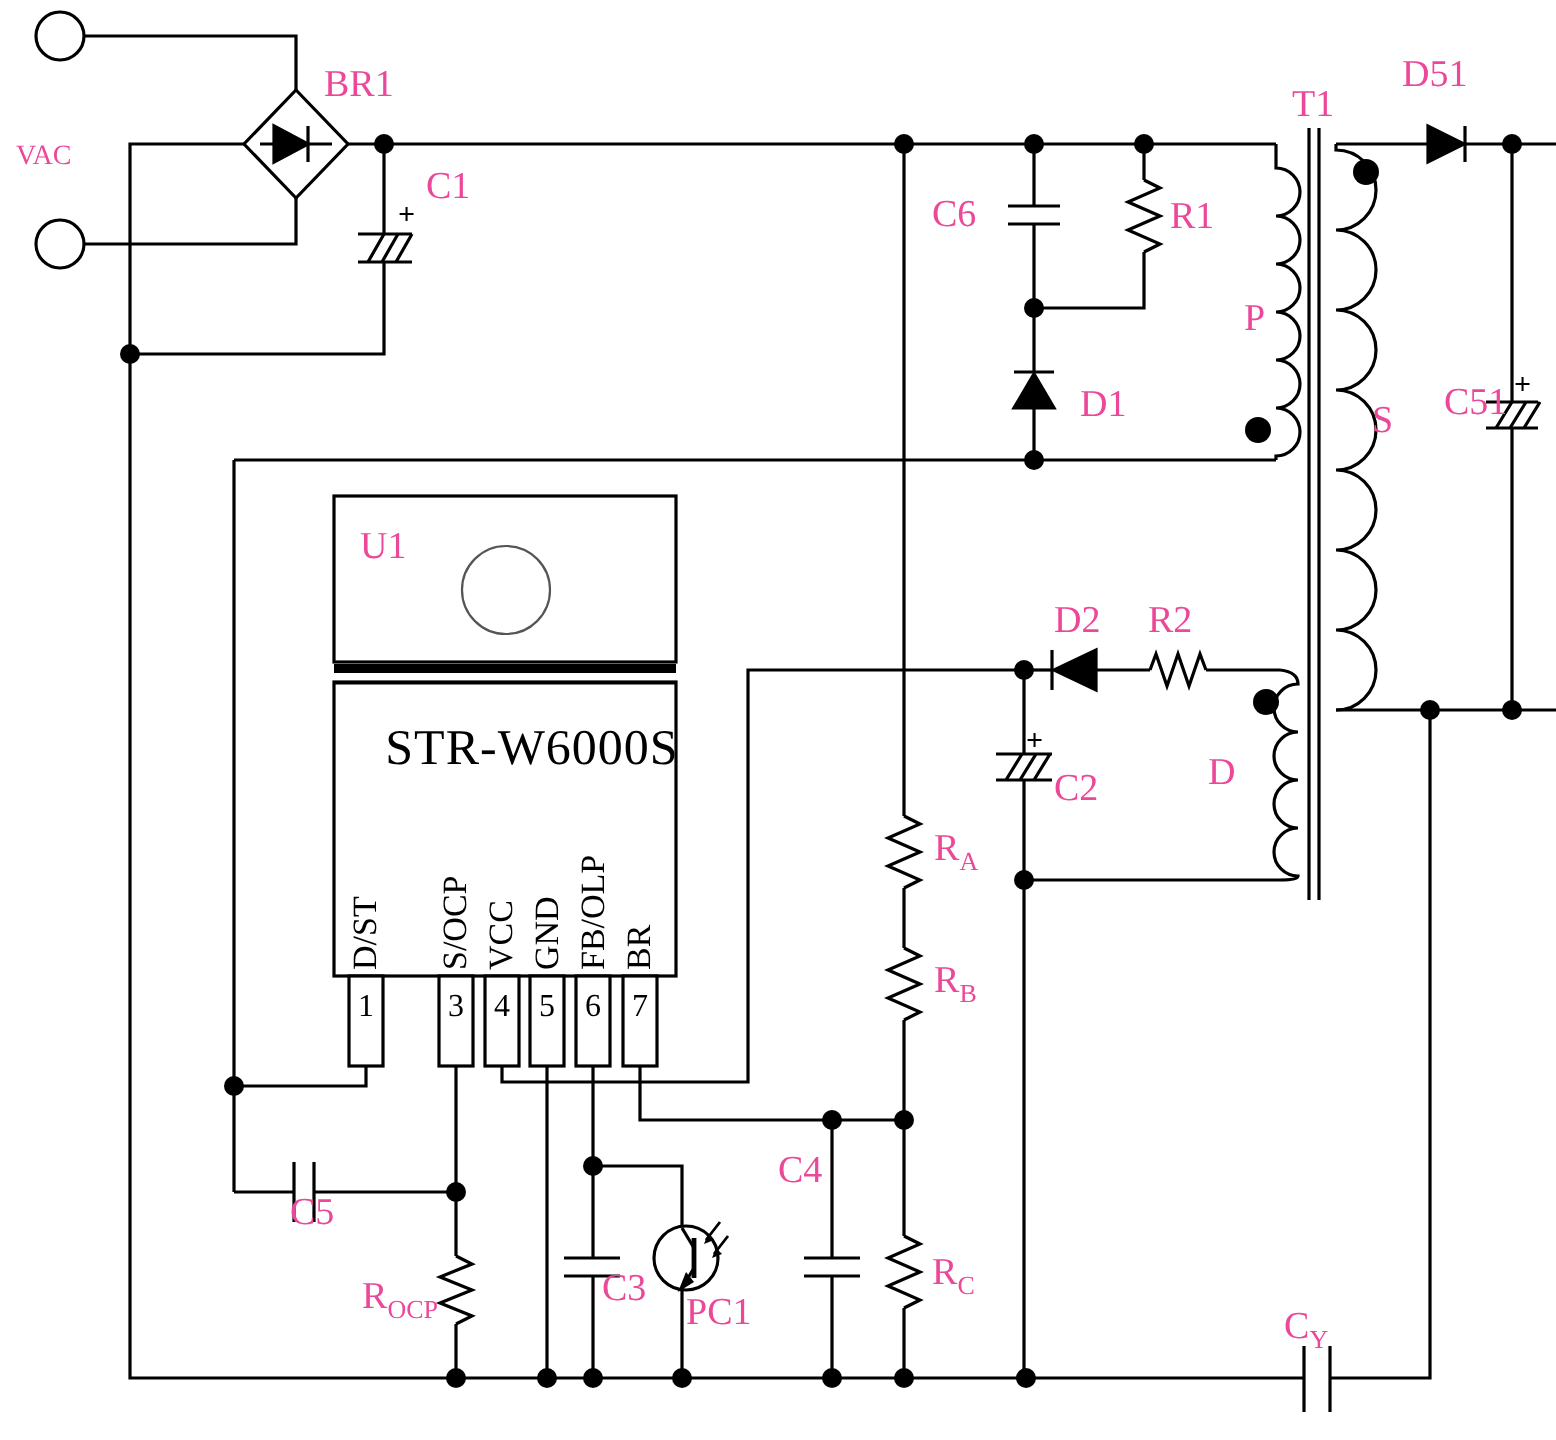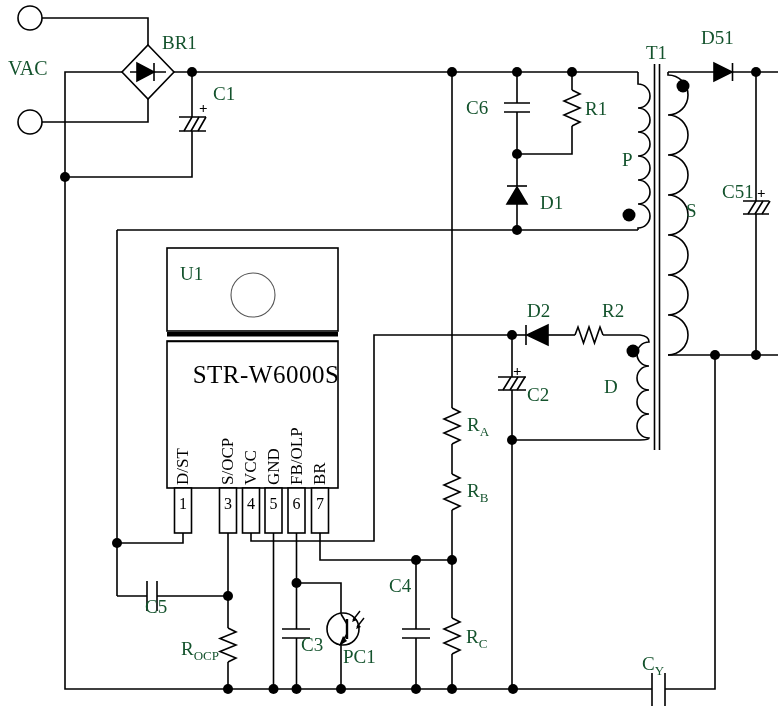--- a/index.html
+++ b/index.html
@@ -1,19 +1,19 @@
 <!DOCTYPE html>
 <html><head>
 <meta charset="utf-8">
 <style>
   html,body{margin:0;padding:0;background:#fff;}
   #stage{position:relative;width:778px;height:720px;background:#fff;overflow:hidden;
          font-family:"Liberation Serif",serif;color:#000;}
   #stage svg{position:absolute;left:0;top:0;}
-  .lbl{position:absolute;font-size:19px;line-height:1.05;white-space:nowrap;color:#14532d;}
+  .lbl{position:absolute;font-size:19px;line-height:1.05;white-space:nowrap;color:#ec4899;}
   .lbl sub{font-size:13px;line-height:0;}
   .plus{position:absolute;font-size:15px;font-weight:bold;line-height:1;}
   .partno{position:absolute;left:167px;top:361px;width:198px;text-align:center;
           font-size:25px;letter-spacing:0.5px;}
   .pinlabel{position:absolute;font-size:17px;line-height:18px;white-space:nowrap;
             transform-origin:0 0;transform:rotate(-90deg);}
   .pinnum{position:absolute;width:17px;text-align:center;font-size:16px;line-height:1;}
 </style>
 </head>
 <body>
@@ -183,34 +183,34 @@
           <circle cx="273.5" cy="689" r="5"></circle>
       <circle cx="296.5" cy="689" r="5"></circle>
           <circle cx="341" cy="689" r="5"></circle>
       <circle cx="416" cy="689" r="5"></circle>
           <circle cx="452" cy="689" r="5"></circle>
       <circle cx="513" cy="689" r="5"></circle>
     </g>
   </g>
 </svg>
 
-<div class="lbl" style="left:8px;top:58px;font-size:20px">VAC</div>
+<div class="lbl" style="left:8px;top:72px;font-size:14px">VAC</div>
 <div class="lbl" style="left:162px;top:33px">BR1</div>
 <div class="lbl" style="left:213px;top:84px">C1</div>
 <div class="lbl" style="left:466px;top:98px">C6</div>
 <div class="lbl" style="left:585px;top:99px">R1</div>
 <div class="lbl" style="left:540px;top:193px">D1</div>
 <div class="lbl" style="left:646px;top:43px">T1</div>
 <div class="lbl" style="left:701px;top:28px">D51</div>
-<div class="lbl" style="left:722px;top:182px">C51</div>
+<div class="lbl" style="left:722px;top:192px">C51</div>
 <div class="lbl" style="left:622px;top:150px">P</div>
 <div class="lbl" style="left:686px;top:201px">S</div>
 <div class="lbl" style="left:604px;top:377px">D</div>
 <div class="lbl" style="left:527px;top:301px">D2</div>
-<div class="lbl" style="left:602px;top:301px">R2</div>
+<div class="lbl" style="left:574px;top:301px">R2</div>
 <div class="lbl" style="left:527px;top:385px">C2</div>
 <div class="lbl" style="left:180px;top:264px">U1</div>
 <div class="partno">STR-W6000S</div>
 
 <div class="lbl" style="left:467px;top:415px"><span>R</span><sub>A</sub></div>
 <div class="lbl" style="left:467px;top:481px"><span>R</span><sub>B</sub></div>
 <div class="lbl" style="left:466px;top:627px"><span>R</span><sub>C</sub></div>
 <div class="lbl" style="left:181px;top:639px"><span>R</span><sub>OCP</sub></div>
 <div class="lbl" style="left:642px;top:654px"><span>C</span><sub>Y</sub></div>
 

